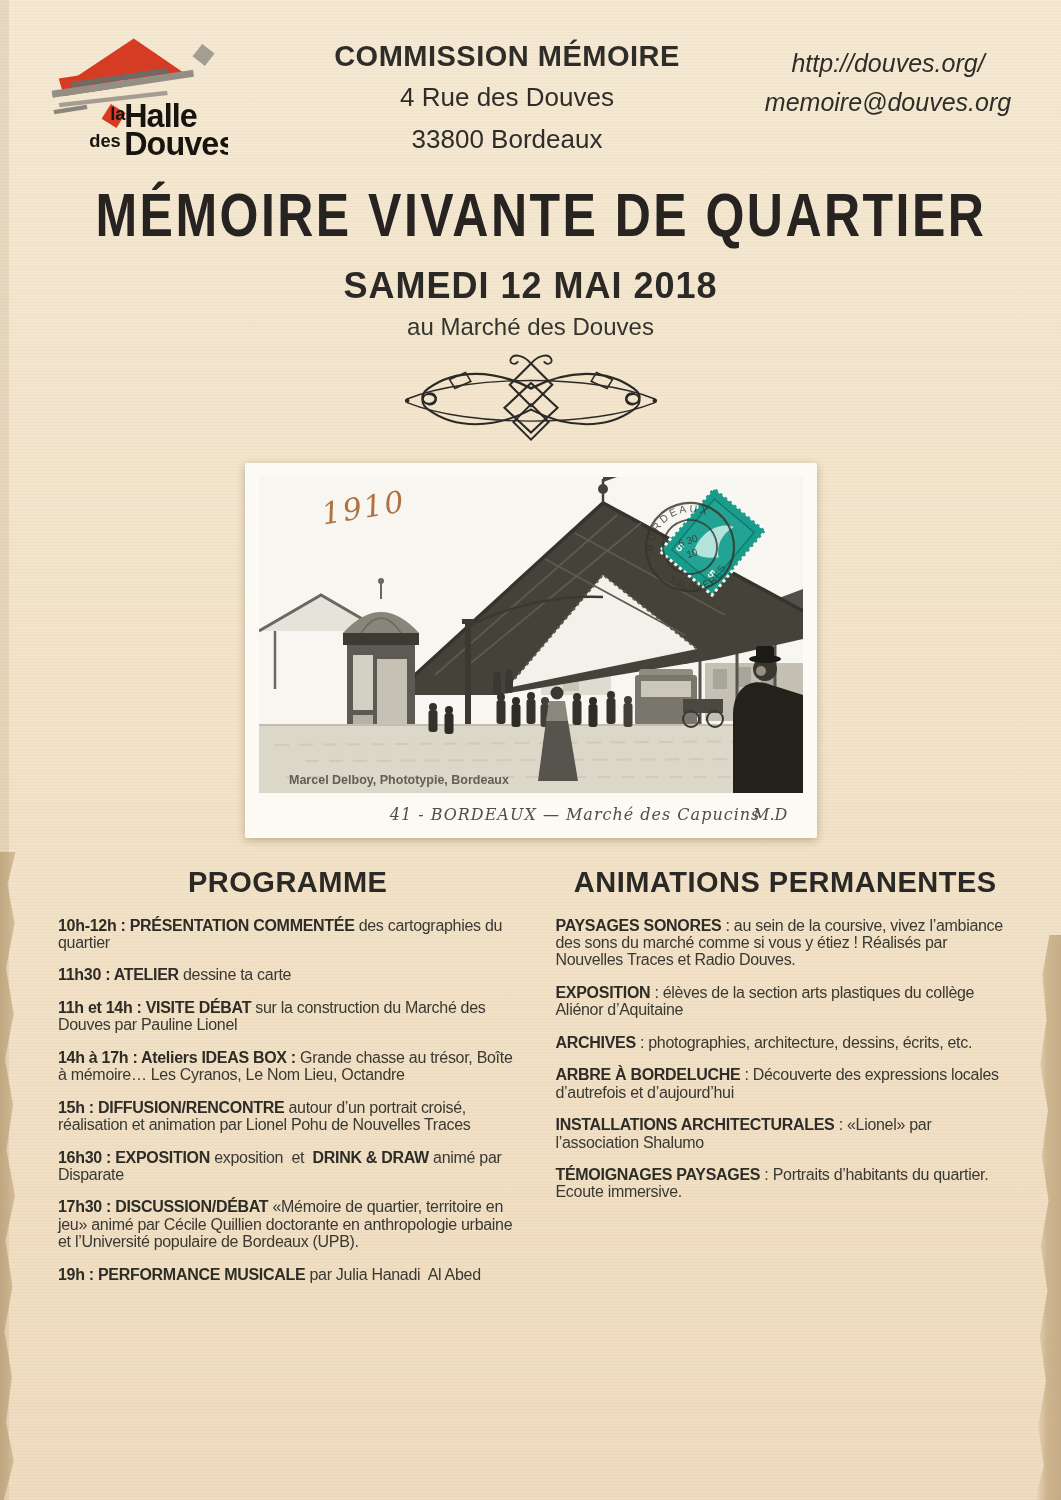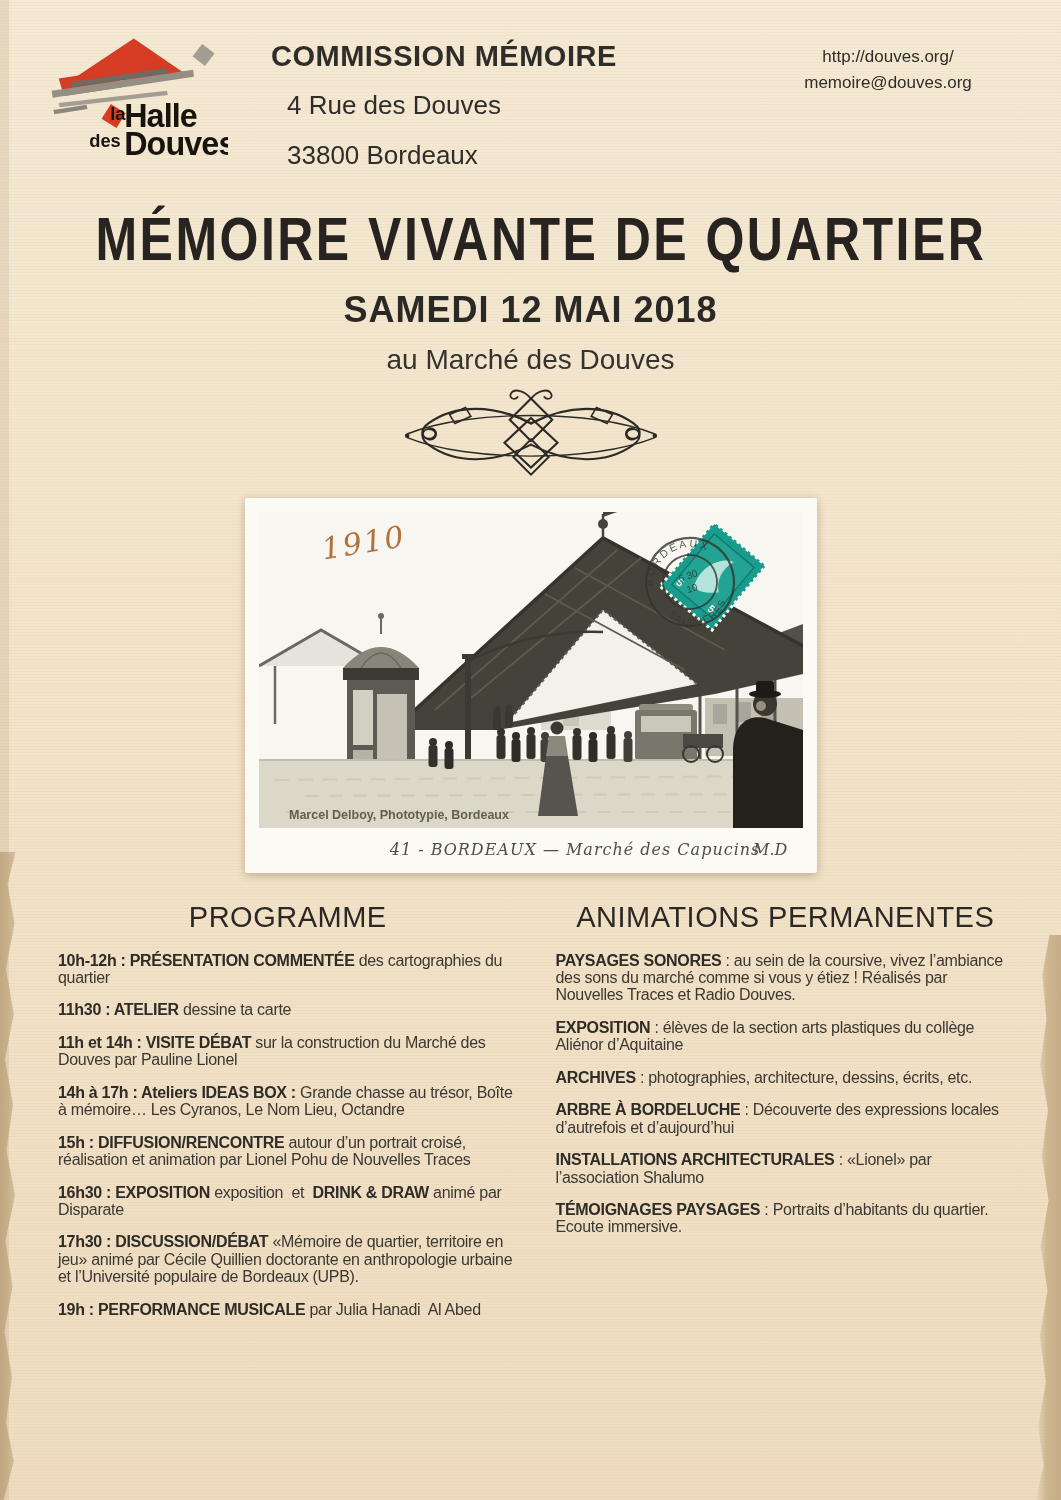--- a/index.html
+++ b/index.html
@@ -23,38 +23,38 @@
     clip-path:polygon(0 0,62% 0,30% 5%,58% 11%,24% 18%,55% 25%,20% 32%,52% 39%,26% 46%,60% 53%,22% 60%,50% 67%,18% 74%,48% 81%,24% 88%,55% 94%,15% 100%,0 100%);
   }
   .torn-right{
     right:0;top:935px;width:26px;height:565px;opacity:.75;
     background:linear-gradient(270deg,#b89d74,#c2a87f 55%,rgba(194,168,127,0));
     clip-path:polygon(100% 0,100% 100%,0 100%,34% 94%,12% 87%,42% 79%,18% 71%,48% 63%,22% 55%,52% 47%,26% 39%,50% 31%,20% 23%,44% 15%,28% 7%,56% 0);
   }
   
   .header{display:grid;grid-template-columns:235px 1fr 290px;align-items:start;padding:26px 28px 0 36px;}
   .logo-wrap{width:192px;}
-  .org-block{padding-top:14px;color:#2f2d29;}
+  .org-block{text-align:center;padding-top:14px;color:#2f2d29;}
   .org-name{font-size:29px;font-weight:600;letter-spacing:.5px;margin:0 0 8px;}
-  .org-addr{font-size:26px;line-height:1.3;margin:16px;}
-  .contact-block{text-align:center;padding-top:18px;font-size:17px;line-height:1.55;color:#2f2d29;}
+  .org-addr{font-size:26px;line-height:1.3;margin:8px;}
+  .contact-block{text-align:center;padding-top:18px;font-size:25px;line-height:1.55;color:#2f2d29;font-style:italic;}
   
   .title{
     margin:20px 0 0;text-align:center;font-size:61px;line-height:1;
     font-weight:700;color:#262320;letter-spacing:3px;white-space:nowrap;
     transform:scaleX(.82);transform-origin:50% 50%;
   }
   .date{margin:22px 0 0;text-align:center;font-size:36px;line-height:1;font-weight:700;color:#2b2925;letter-spacing:1px;}
-  .venue{margin:18px 0 0;text-align:center;font-size:28px;line-height:1;font-weight:400;color:#35332e;}
+  .venue{margin:11px 0 0;text-align:center;font-size:24px;line-height:1;font-weight:400;color:#35332e;}
   .flourish{display:block;margin:14px auto 0;}
   
   .postcard{display:block;margin:18px auto 0;filter:drop-shadow(0 2px 4px rgba(90,60,30,.35));}
   
   .columns{display:grid;grid-template-columns:1fr 1fr;column-gap:38px;padding:28px 46px 0 58px;}
-  .col-heading{margin:0 0 18px;text-align:center;font-size:29px;font-weight:400;color:#2b2925;letter-spacing:.5px;}
+  .col-heading{margin:0 0 18px;text-align:center;font-size:29px;font-weight:700;color:#2b2925;letter-spacing:.5px;}
   .item{font-size:16px;line-height:1.09;letter-spacing:-.3px;margin:0 0 15px;color:#3a3833;}
   .item .b{font-weight:700;color:#2e2c27;}
   .item sup{font-size:60%;line-height:0;}
   svg text{font-family:"Liberation Sans",sans-serif;}
   .serif-it{font-family:"DejaVu Serif",serif;font-style:italic;}
 </style>
 </head>
 <body>
 
 <div class="poster">

